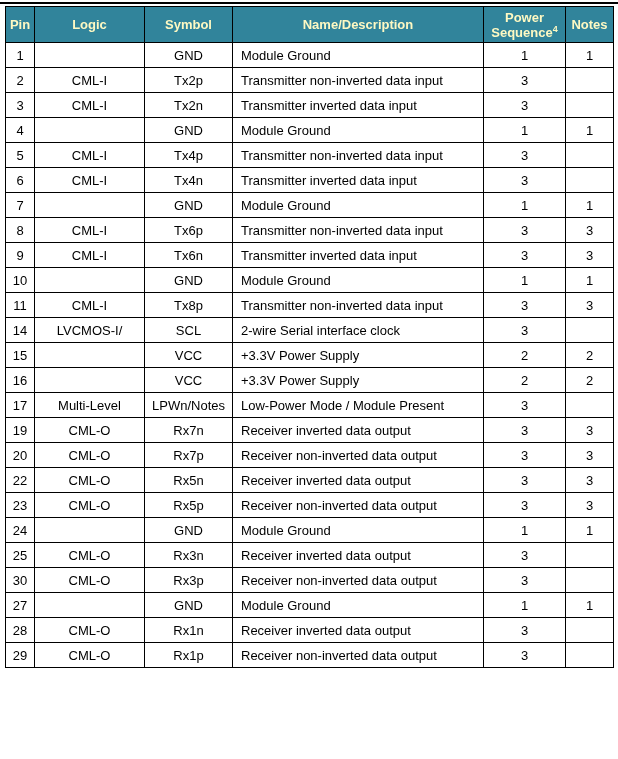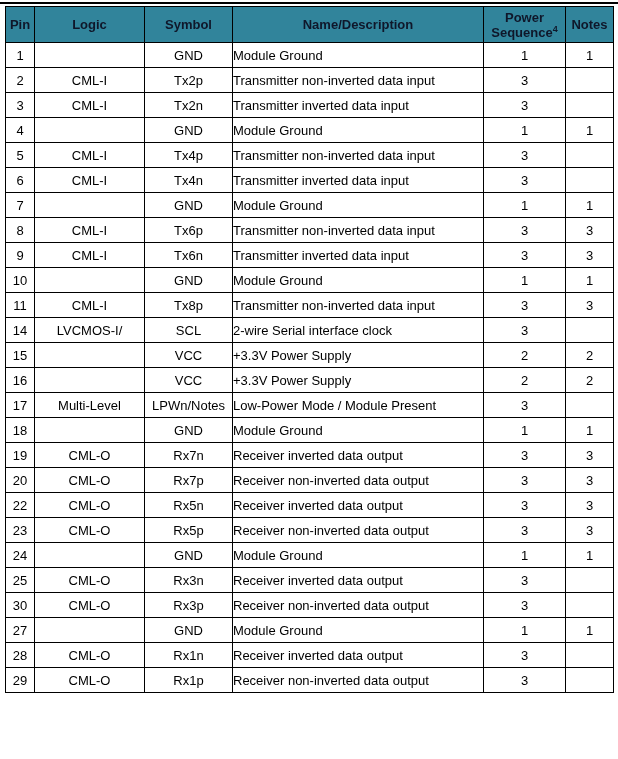--- a/index.html
+++ b/index.html
@@ -29,21 +29,21 @@
     table-layout: fixed;
   }
   table.pin-table th,
   table.pin-table td {
     border: 1px solid #000000;
     overflow: hidden;
     white-space: nowrap;
   }
   thead th {
     background: #31849B;
-    color: #0f172a;
+    color: #fef9c3;
     font-weight: bold;
     font-size: 13px;
     line-height: 15px;
     height: 33px;
     text-align: center;
     vertical-align: middle;
     padding: 1px 2px;
   }
   thead th sup {
     font-size: 9px;
@@ -54,21 +54,21 @@
     color: #000000;
     height: 22px;
     vertical-align: middle;
     padding: 1px 3px;
   }
   .c-pin, .c-logic, .c-symbol, .c-plug, .c-notes {
     text-align: center;
   }
   .c-name {
     text-align: left;
-    padding-left: 0;
+    padding-left: 8px;
   }
 </style>
 </head>
 <body>
 
 <div class="top-rule"></div>
 
 <table class="pin-table">
   <colgroup>
     <col style="width:29px">
@@ -207,28 +207,20 @@
     </tr>
       <tr>
       <td class="c-pin">17</td>
       <td class="c-logic">Multi-Level</td>
       <td class="c-symbol">LPWn/Notes</td>
       <td class="c-name">Low-Power Mode / Module Present</td>
       <td class="c-plug">3</td>
       <td class="c-notes"></td>
     </tr>
       <tr>
-      <td class="c-pin">18</td>
-      <td class="c-logic"></td>
-      <td class="c-symbol">GND</td>
-      <td class="c-name">Module Ground</td>
-      <td class="c-plug">1</td>
-      <td class="c-notes">1</td>
-    </tr>
-      <tr>
       <td class="c-pin">19</td>
       <td class="c-logic">CML-O</td>
       <td class="c-symbol">Rx7n</td>
       <td class="c-name">Receiver inverted data output</td>
       <td class="c-plug">3</td>
       <td class="c-notes">3</td>
     </tr>
       <tr>
       <td class="c-pin">20</td>
       <td class="c-logic">CML-O</td>

